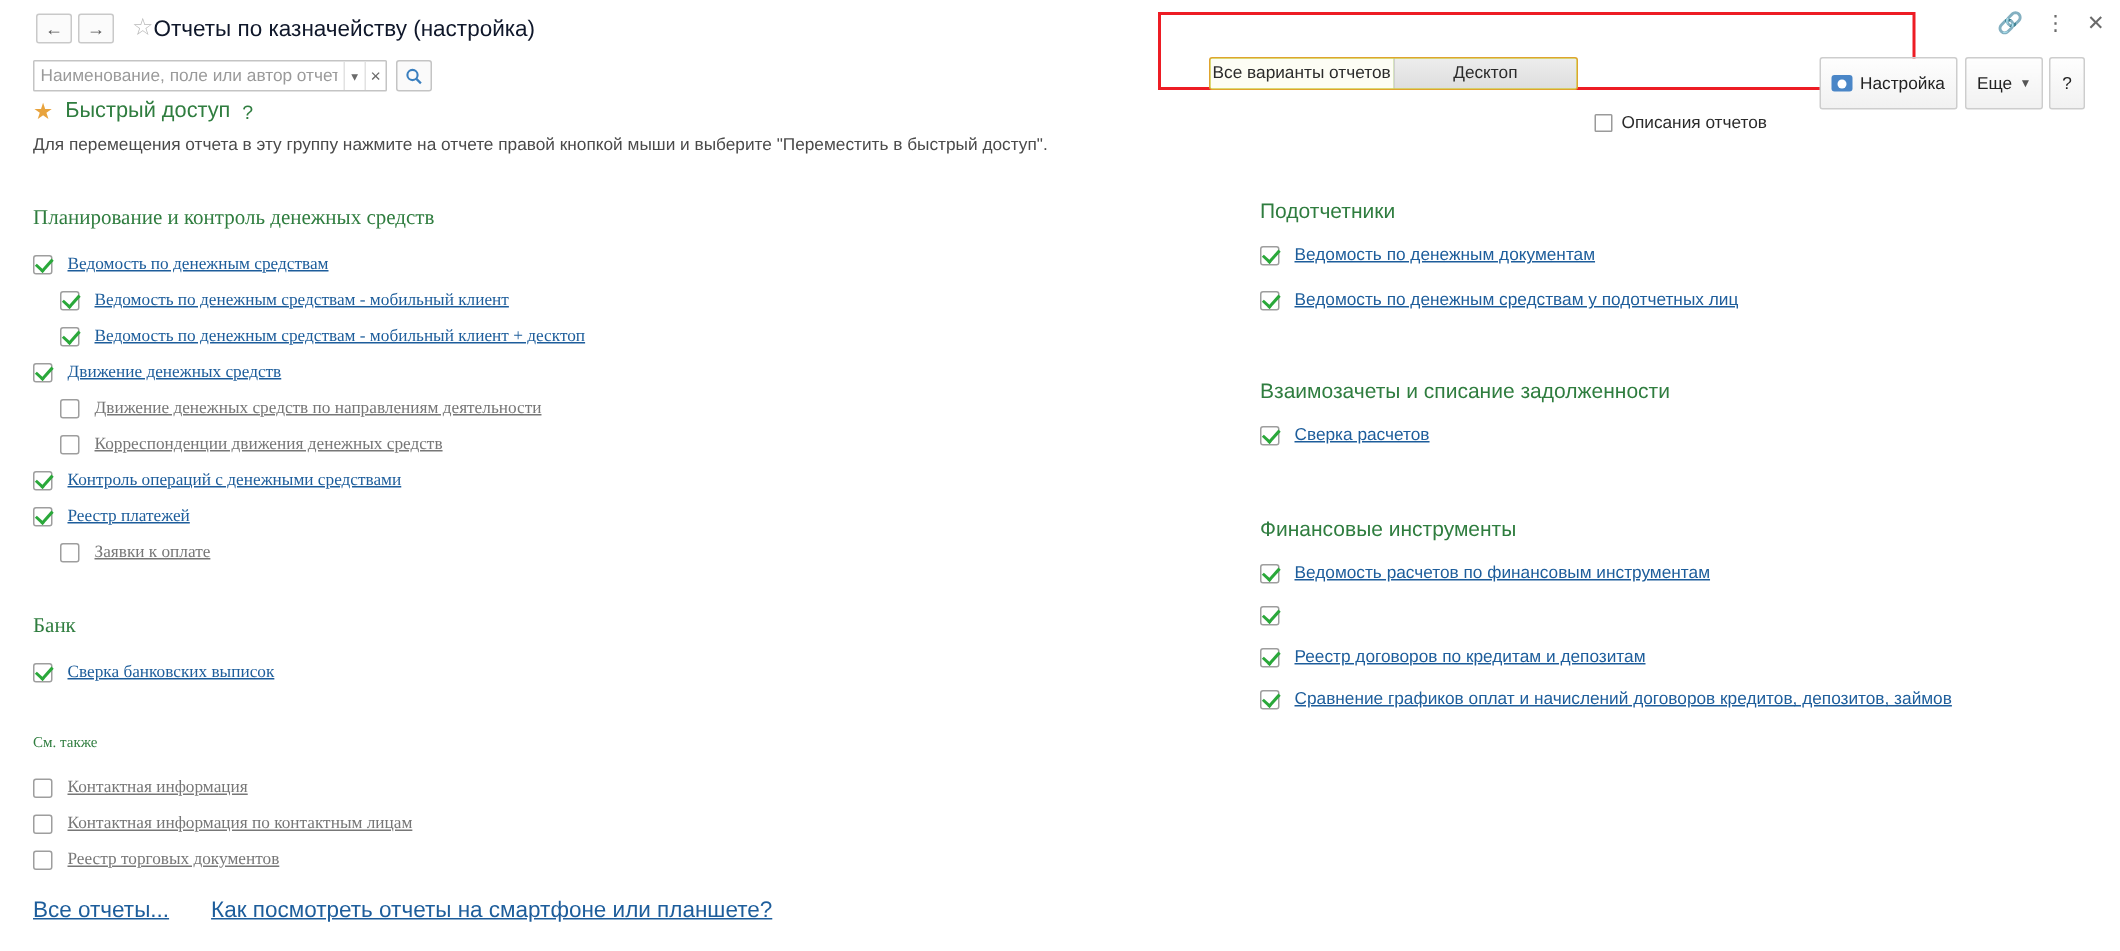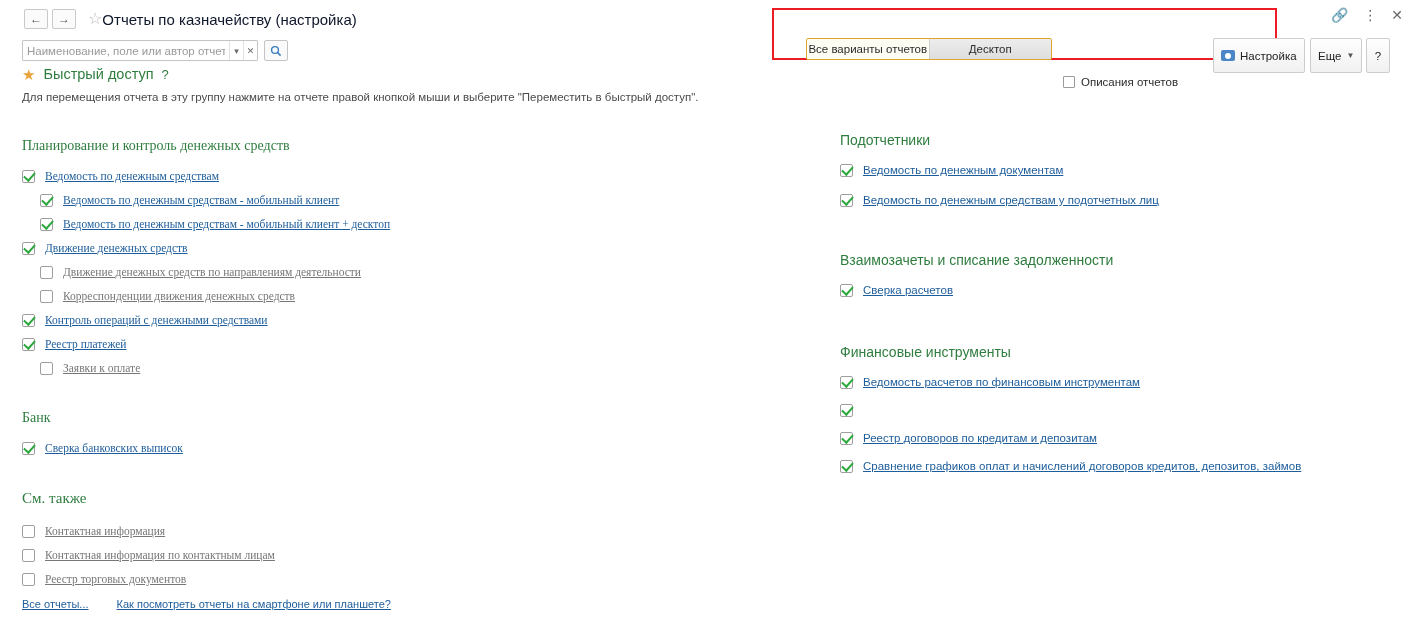--- a/index.html
+++ b/index.html
@@ -140,28 +140,28 @@
     border: solid #2aa83a; border-width: 0 2.2px 2.2px 0; transform: rotate(42deg);
   }
   .item .lbl {
     margin-left: 10px; font-size: 11.5px; color: #1d5d9b; text-decoration: underline;
     white-space: nowrap;
   }
   .item.off .lbl { color: #777; }
   .indent-1 { padding-left: 18px; }
 
   .seealso-title {
-    font-size: 15px; color: #2f7d3f; margin-bottom: 12px;
+    font-size: 10px; color: #2f7d3f; margin-bottom: 12px;
   }
 
   .footer {
     position: absolute; left: 22px; top: 598px; display: flex; gap: 28px;
   }
   .footer a {
-    font-size: 11px; color: #1d5d9b; text-decoration: underline; cursor: pointer;
+    font-size: 15px; color: #1d5d9b; text-decoration: underline; cursor: pointer;
   }
 </style>
 </head>
 <body>
 
 <div class="app">
 
   <div class="titlebar">
     <div class="nav-btn first">
       <span>←</span>

